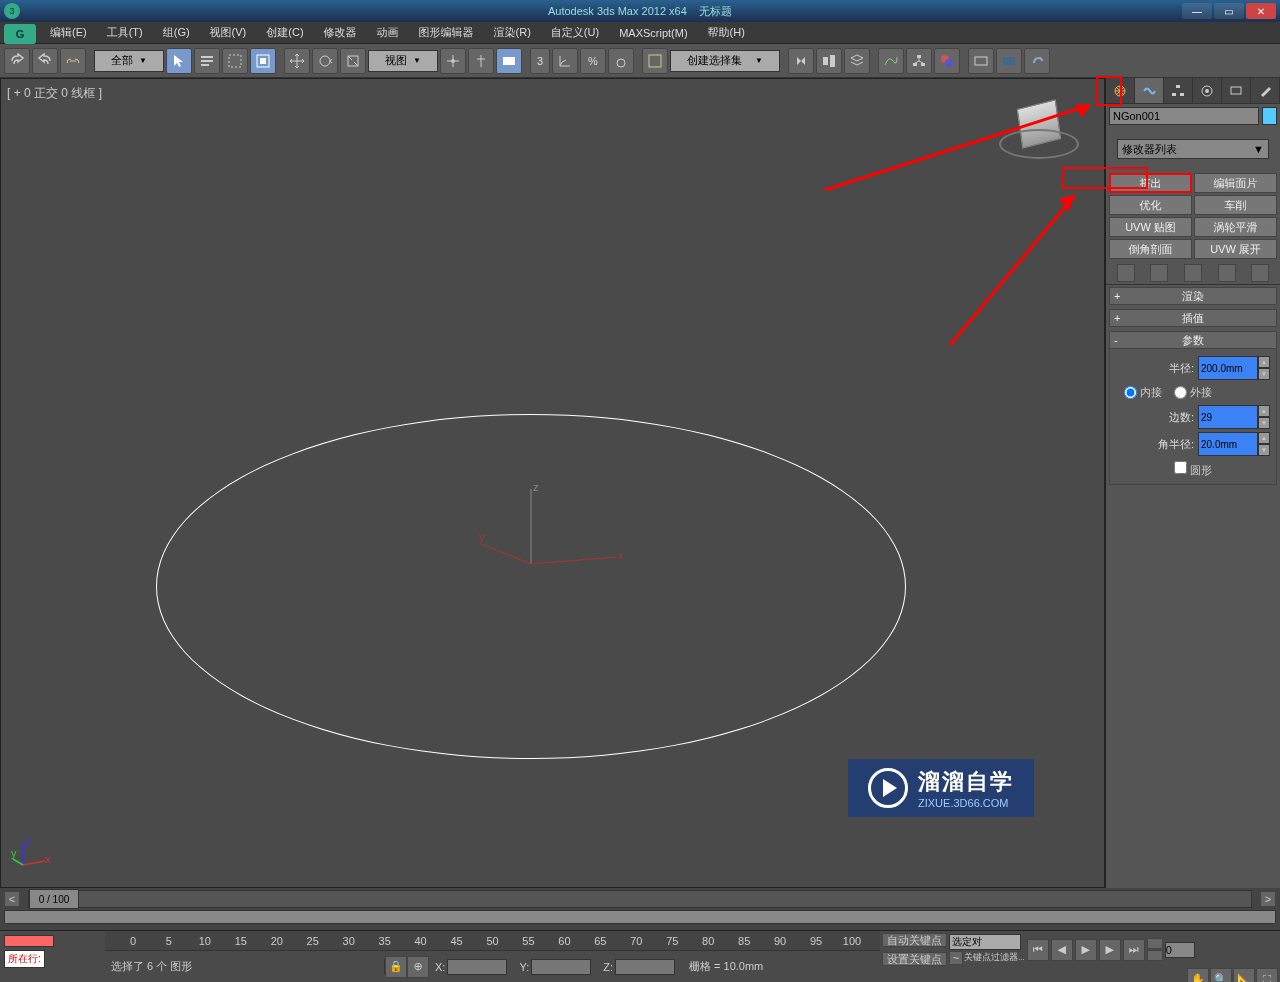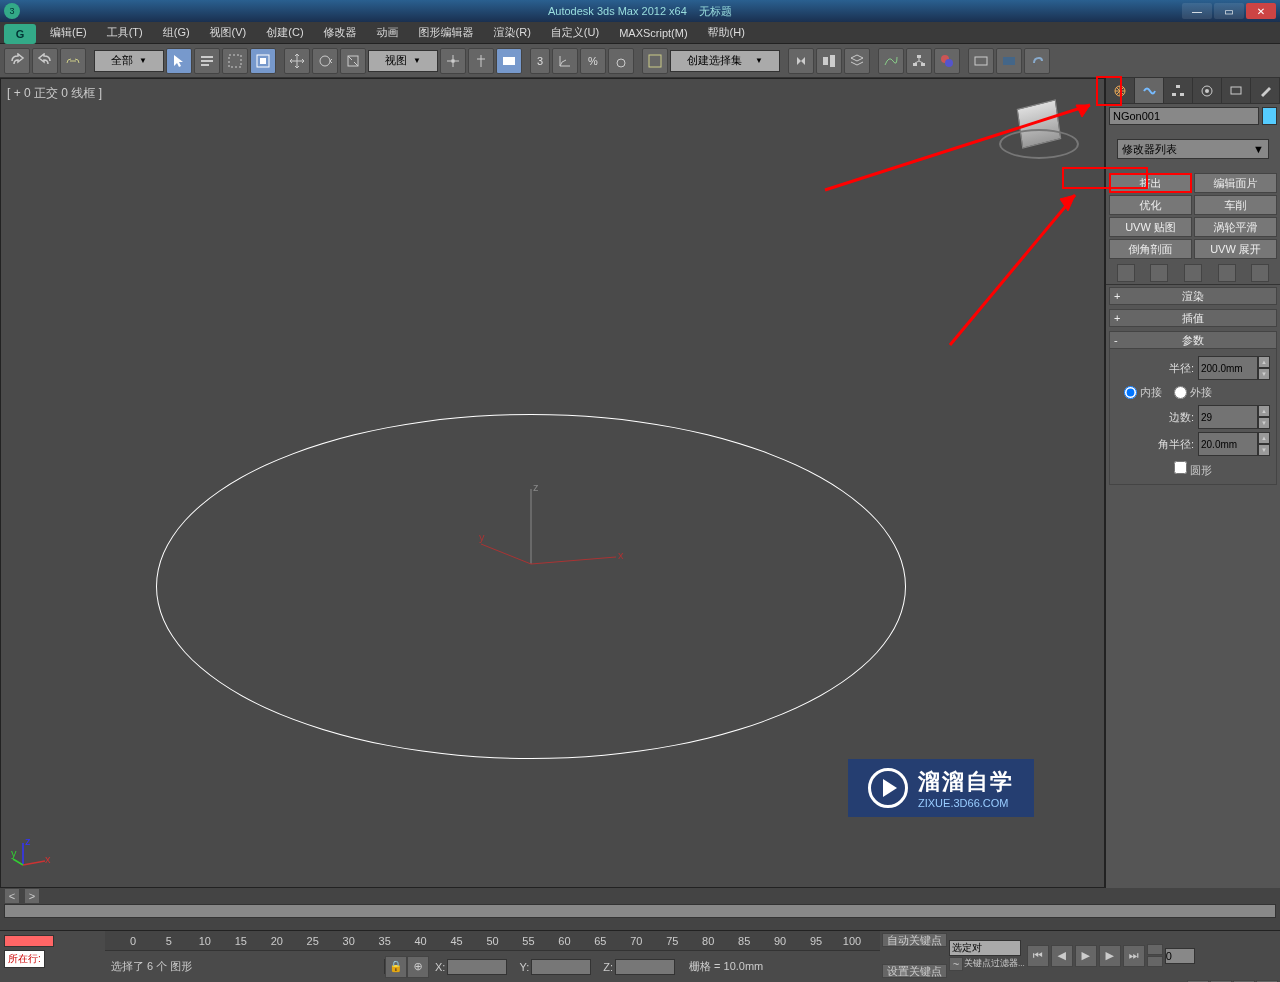--- a/index.html
+++ b/index.html
@@ -56,21 +56,21 @@
 .stackitem { background: #5577cc; color: #fff; padding: 2px 8px; border-bottom: 1px solid #333; }
 .stacktools { display: flex; justify-content: space-around; padding: 2px 3px; border-bottom: 1px solid #333; }
 .stacktools .st { width: 18px; height: 18px; background: #666; border: 1px solid #444; }
 .rollout { margin: 2px 3px; }
 .rollhead { height: 18px; background: #666; border: 1px solid #444; display: flex; align-items: center; justify-content: center; position: relative; color: #eee; }
 .rollhead .pm { position: absolute; left: 4px; }
 .rollbody { background: #555; border: 1px solid #444; border-top: none; padding: 4px 6px; }
 .paramrow { display: flex; align-items: center; justify-content: flex-end; gap: 4px; margin: 3px 0; }
 .paramrow label { color: #ddd; font-size: 11px; }
 .spinner { display: flex; }
-.spinner input { width: 60px; height: 16px; background: #737373; border: 1px solid #333; color: #000; text-align: left; padding: 11px 2px; font-size: 10px; }
+.spinner input { width: 60px; height: 16px; background: #3b82f6; border: 1px solid #333; color: #000; text-align: left; padding: 11px 2px; font-size: 10px; }
 .spinbtns { width: 12px; display: flex; flex-direction: column; }
 .spinbtns div { flex: 1; background: #999; border: 1px solid #333; font-size: 6px; display: flex; align-items: center; justify-content: center; }
 .radio-row { display: flex; gap: 12px; padding: 2px 8px; }
 .radio-row label { display: flex; align-items: center; gap: 3px; }
 .check-row { display: flex; justify-content: center; padding: 2px; }
 
 
 .timeline-area { height: 42px; background: #444; display: flex; flex-direction: column; }
 .timetrack { height: 18px; background: #555; position: relative; border: 1px solid #333; margin: 2px 4px; }
 .timetrack .marker { position: absolute; top: -2px; height: 20px; width: 50px; background: #888; border: 1px solid #333; display:flex; align-items:center; justify-content:center; font-size:10px; color:#000; }
@@ -85,21 +85,21 @@
 .ruler { height: 20px; display: flex; align-items: center; justify-content: space-between; padding: 0 10px; color: #ccc; font-size: 10px; border-bottom: 1px solid #333; position:relative; background:#444;}
 .ruler span { flex:1; text-align:center; }
 .status-info { flex: 1; display: flex; align-items: center; }
 .status-info .sel-text { width: 280px; padding: 0 6px; border-right: 1px solid #333; }
 .status-info .coord { display: flex; align-items: center; gap: 2px; padding: 0 6px; }
 .status-info .coord input { width: 60px; height: 16px; background: #777; border: 1px solid #333; }
 .status-info .grid-text { padding: 0 8px; }
 .prompt-row { height: 22px; border-top: 1px solid #333; display: flex; align-items: center; padding: 0 6px; color: #aaa; }
 .status-right { width: 400px; display: flex; flex-wrap: wrap; align-items: center; padding: 2px; gap: 2px; }
 .sbtn { width: 22px; height: 22px; background: #666; border: 1px solid #444; display:flex; align-items:center; justify-content:center; }
-.keyframe-area { display:flex; flex-direction:column; gap:17px; font-size:10px; }
+.keyframe-area { display:flex; flex-direction:column; gap:5px; font-size:10px; }
 .keyframe-area .kbtn { height: 14px; padding: 0 4px; background: #666; border: 1px solid #444; display:flex; align-items:center; }
 .sel-drop { height: 16px; width: 72px; background: #aaa; color:#000; border: 1px solid #333; font-size:10px; padding:0 2px;}
 
 
 .watermark { position: absolute; right: 70px; bottom: 70px; background: rgba(30,60,120,.85); padding: 8px 20px; display: flex; align-items: center; gap: 10px; }
 .watermark .play { width: 40px; height: 40px; border: 3px solid #fff; border-radius: 50%; display:flex; align-items:center; justify-content:center; }
 .watermark .play::after { content:''; border-left: 14px solid #fff; border-top: 9px solid transparent; border-bottom: 9px solid transparent; margin-left:4px;}
 .watermark .wm-text { color: #fff; }
 .watermark .wm-main { font-size: 22px; font-weight: bold; letter-spacing: 2px; }
 .watermark .wm-sub { font-size: 11px; color: #9cf; }
@@ -463,20 +463,23 @@
           <label><input type="checkbox" style=""> <span>圆形</span></label>
         </div>
       </div>
     </div>
   </div>
 </div>
 
 <div class="timeline-area">
   <div style="display:flex; align-items:center; gap:4px; padding: 0 4px;">
     <div class="sbtn" style="width:16px;height:16px;">&lt;</div>
+    <div class="timetrack" style="flex:1;">
+      <div class="marker" style="left:0;">0 / 100</div>
+    </div>
     <div class="sbtn" style="width:16px;height:16px;">&gt;</div>
   </div>
   <div class="scrollbar-h">
     <div class="thumb" style="left:0; width:100%;"></div>
   </div>
 </div>
 
 <div class="status-area">
   <div class="status-left">
     <div style="width:50px;height:12px;background:#f66;border:1px solid #333;"></div>

